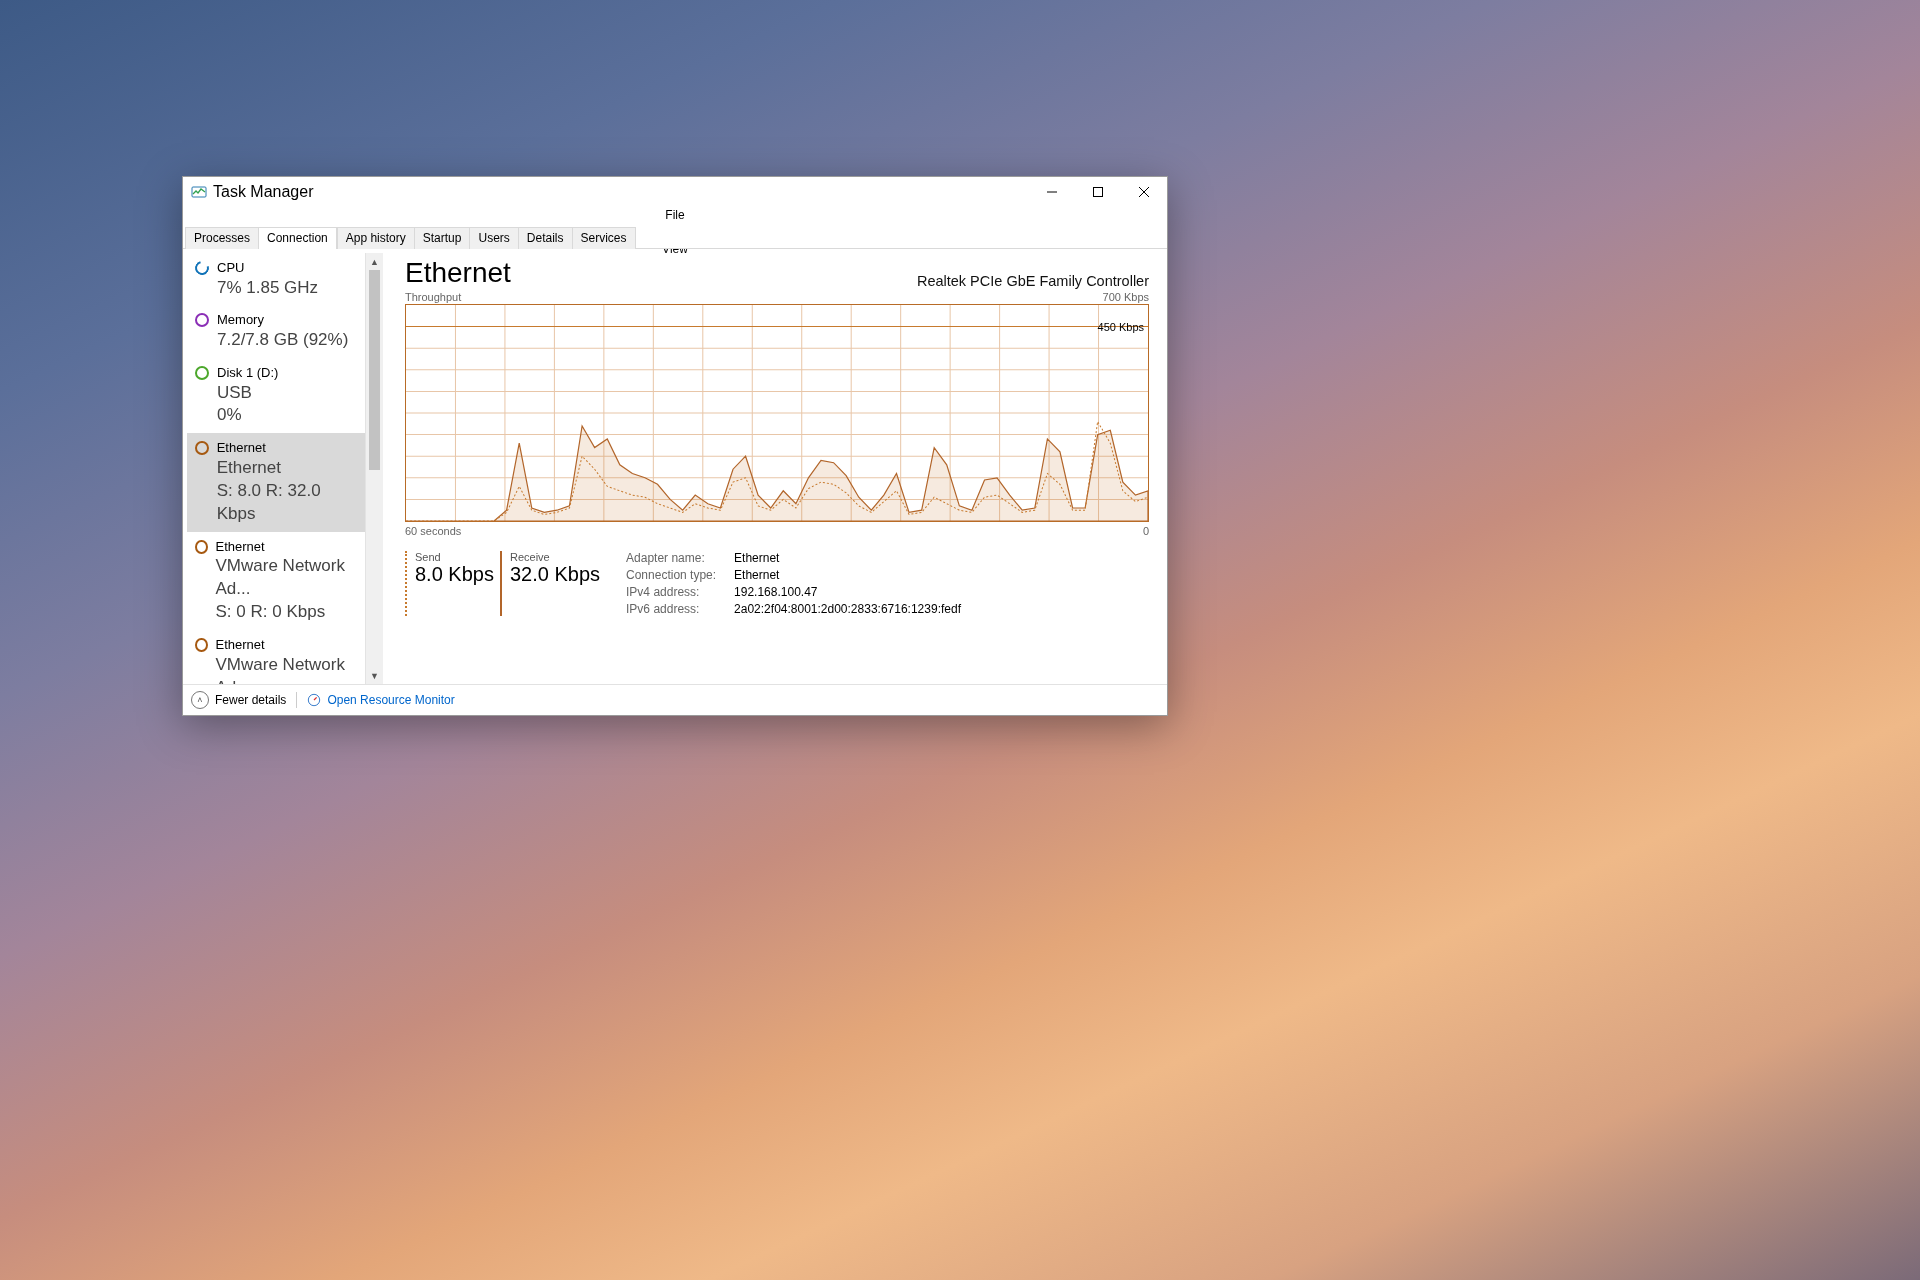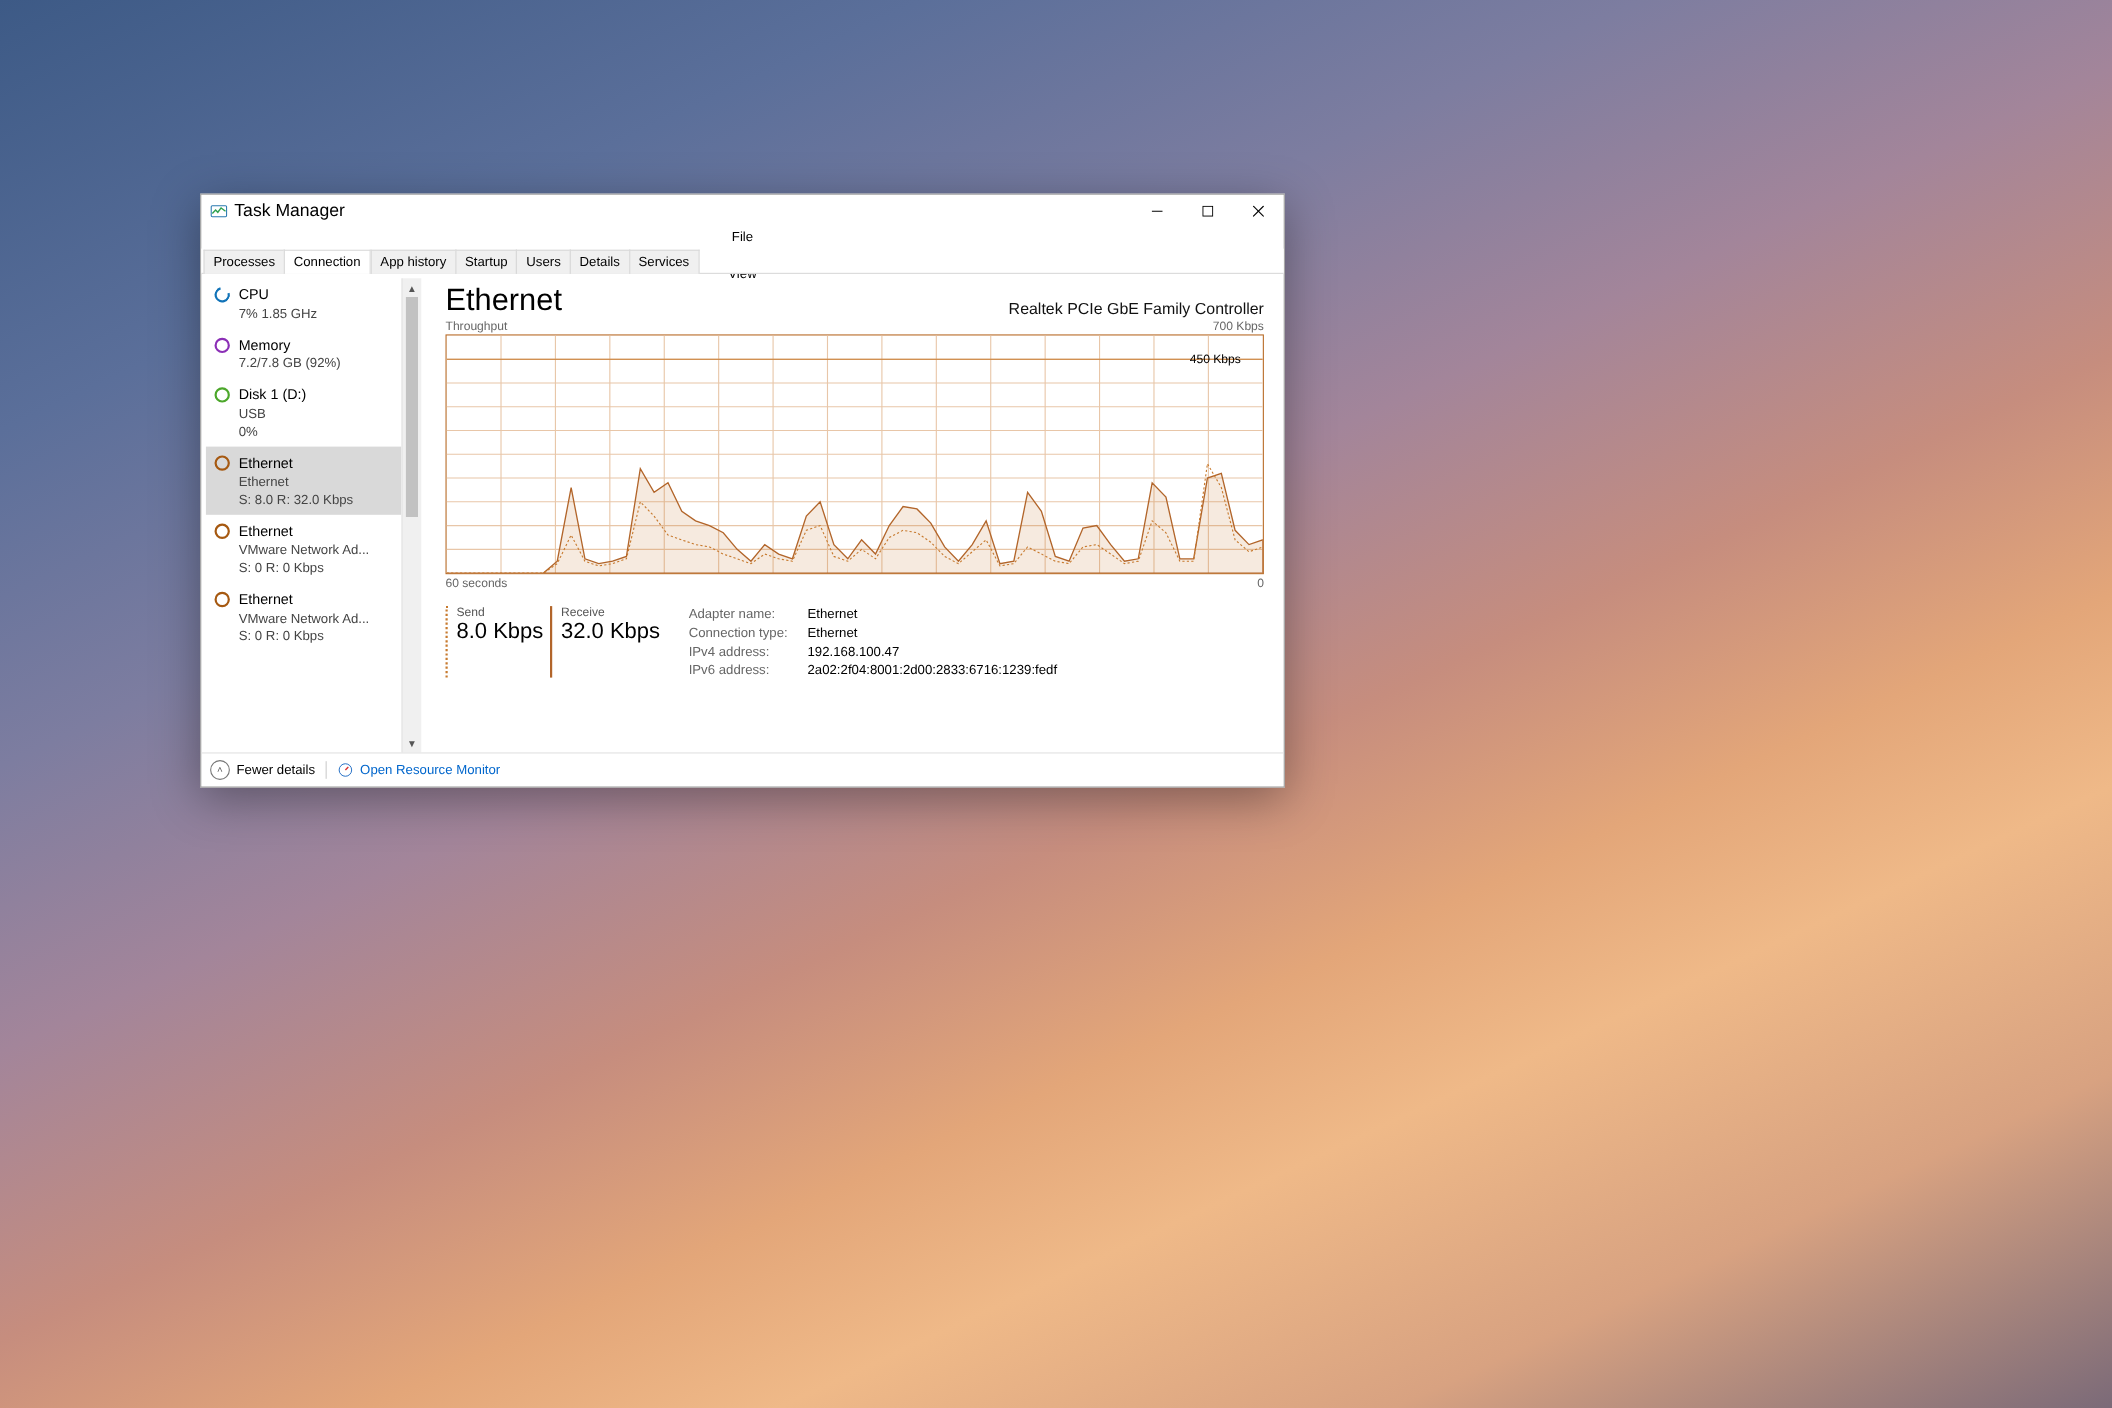--- a/index.html
+++ b/index.html
@@ -24,21 +24,21 @@
 .side-item{display:flex;align-items:flex-start;gap:8px;padding:6px 6px 6px 8px;}
 .side-item.selected{background:#d9d9d9;}
 .sicon{width:14px;height:14px;margin-top:2px;border-radius:50%;box-sizing:border-box;border:2px solid #888;}
 .sicon.cpu{border-color:#1173b8;border-top-color:transparent;transform:rotate(30deg);}
 .sicon.mem{border-color:#8b2fb6;}
 .sicon.disk{border-color:#4ca72b;}
 .sicon.eth{border-color:#a65911;}
 .sicon.eth.sel{border-width:2.4px;}
 .stext{display:flex;flex-direction:column;line-height:1.35;font-size:12px;}
 .stitle{font-size:13px;}
-.ssub{font-size:12px;color:#444;}
+.ssub{font-size:17px;color:#444;}
 .vscroll{width:17px;background:#f0f0f0;border-left:1px solid #e3e3e3;display:flex;flex-direction:column;}
 .vsbtn{height:17px;display:flex;align-items:center;justify-content:center;color:#555;font-size:9px;}
 .vthumb{margin:0 3px;background:#c2c2c2;height:200px;border-radius:0;}
 .main{flex:1;padding:8px 18px 6px 22px;display:flex;flex-direction:column;min-width:0;}
 .mhead{display:flex;align-items:flex-end;justify-content:space-between;}
 .mtitle{font-size:28px;font-weight:400;}
 .madapter{font-size:14.5px;color:#111;text-align:right;}
 .mchartlabels{display:flex;justify-content:space-between;font-size:11px;color:#666;margin-top:2px;}
 .chartwrap{position:relative;height:216px;border:1px solid #b86b26;margin-top:1px;}
 .chart-xlabels{display:flex;justify-content:space-between;font-size:11px;color:#666;margin-top:3px;}
@@ -204,21 +204,21 @@
                 <line x1="489.3333333333333" y1="0" x2="489.3333333333333" y2="216"></line>
                 <line x1="538.2666666666667" y1="0" x2="538.2666666666667" y2="216"></line>
                 <line x1="587.2" y1="0" x2="587.2" y2="216"></line>
                 <line x1="636.1333333333333" y1="0" x2="636.1333333333333" y2="216"></line>
                 <line x1="685.0666666666667" y1="0" x2="685.0666666666667" y2="216"></line>
               </g>
             <line class="marker-line" id="marker-line" x1="0" x2="734" y1="21.599999999999994" y2="21.599999999999994"></line>
             <path id="recv" class="recvpath" d="M0.0 216.0 L12.4 216.0 L24.9 216.0 L37.3 216.0 L49.8 216.0 L62.2 216.0 L74.6 216.0 L87.1 216.0 L99.5 205.2 L112.0 138.2 L124.4 203.0 L136.8 207.4 L149.3 205.2 L161.7 200.9 L174.2 121.0 L186.6 142.6 L199.1 133.9 L211.5 159.8 L223.9 168.5 L236.4 172.8 L248.8 179.3 L261.3 194.4 L273.7 205.2 L286.1 190.1 L298.6 198.7 L311.0 203.0 L323.5 164.2 L335.9 151.2 L348.3 190.1 L360.8 203.0 L373.2 185.8 L385.7 198.7 L398.1 172.8 L410.5 155.5 L423.0 157.7 L435.4 170.6 L447.9 192.2 L460.3 205.2 L472.7 190.1 L485.2 168.5 L497.6 207.4 L510.1 205.2 L522.5 142.6 L534.9 159.8 L547.4 200.9 L559.8 205.2 L572.3 175.0 L584.7 172.8 L597.2 190.1 L609.6 205.2 L622.0 203.0 L634.5 133.9 L646.9 146.9 L659.4 203.0 L671.8 203.0 L684.2 129.6 L696.7 125.3 L709.1 177.1 L721.6 190.1 L734.0 185.8 L 734 216 L 0 216 Z"></path>
             <path id="send" class="sendpath" d="M0.0 216.0 L12.4 216.0 L24.9 216.0 L37.3 216.0 L49.8 216.0 L62.2 216.0 L74.6 216.0 L87.1 216.0 L99.5 207.4 L112.0 181.4 L124.4 205.2 L136.8 209.5 L149.3 207.4 L161.7 203.0 L174.2 151.2 L186.6 164.2 L199.1 181.4 L211.5 185.8 L223.9 190.1 L236.4 192.2 L248.8 198.7 L261.3 203.0 L273.7 207.4 L286.1 198.7 L298.6 203.0 L311.0 205.2 L323.5 177.1 L335.9 172.8 L348.3 200.9 L360.8 205.2 L373.2 194.4 L385.7 203.0 L398.1 183.6 L410.5 177.1 L423.0 179.3 L435.4 187.9 L447.9 200.9 L460.3 207.4 L472.7 196.6 L485.2 185.8 L497.6 209.5 L510.1 207.4 L522.5 192.2 L534.9 198.7 L547.4 205.2 L559.8 207.4 L572.3 192.2 L584.7 190.1 L597.2 198.7 L609.6 207.4 L622.0 205.2 L634.5 168.5 L646.9 179.3 L659.4 205.2 L671.8 205.2 L684.2 116.6 L696.7 138.2 L709.1 185.8 L721.6 196.6 L734.0 192.2 "></path>
           </svg>
-          <span id="marker-text" class="marker-text" style="position: absolute; right: 20px; top: 15.6px;">450 Kbps</span>
+          <span id="marker-text" class="marker-text" style="position: absolute; right: 4px; top: 15.6px;">450 Kbps</span>
         </div>
         <div class="chart-xlabels">
           <span>60 seconds</span>
           <span>0</span>
         </div>
 
         <div class="mdetails">
           <div class="rates">
             <div class="rateblock">
               <div class="rlabel">Send</div>

